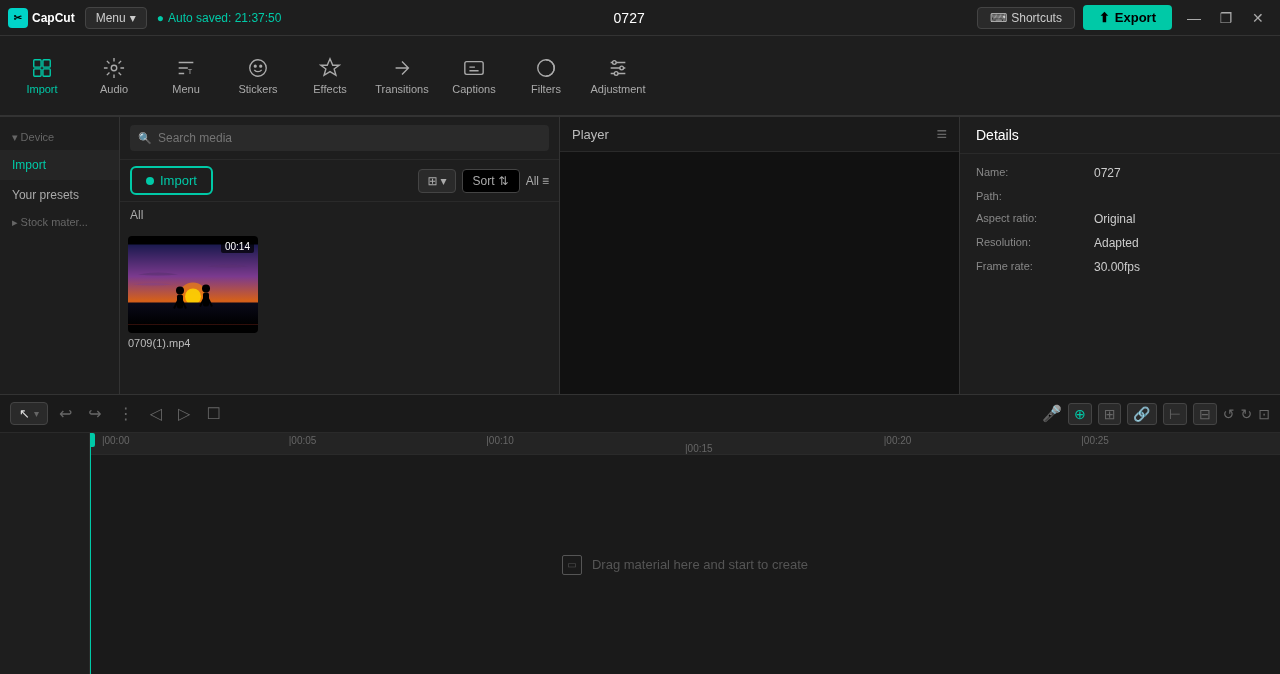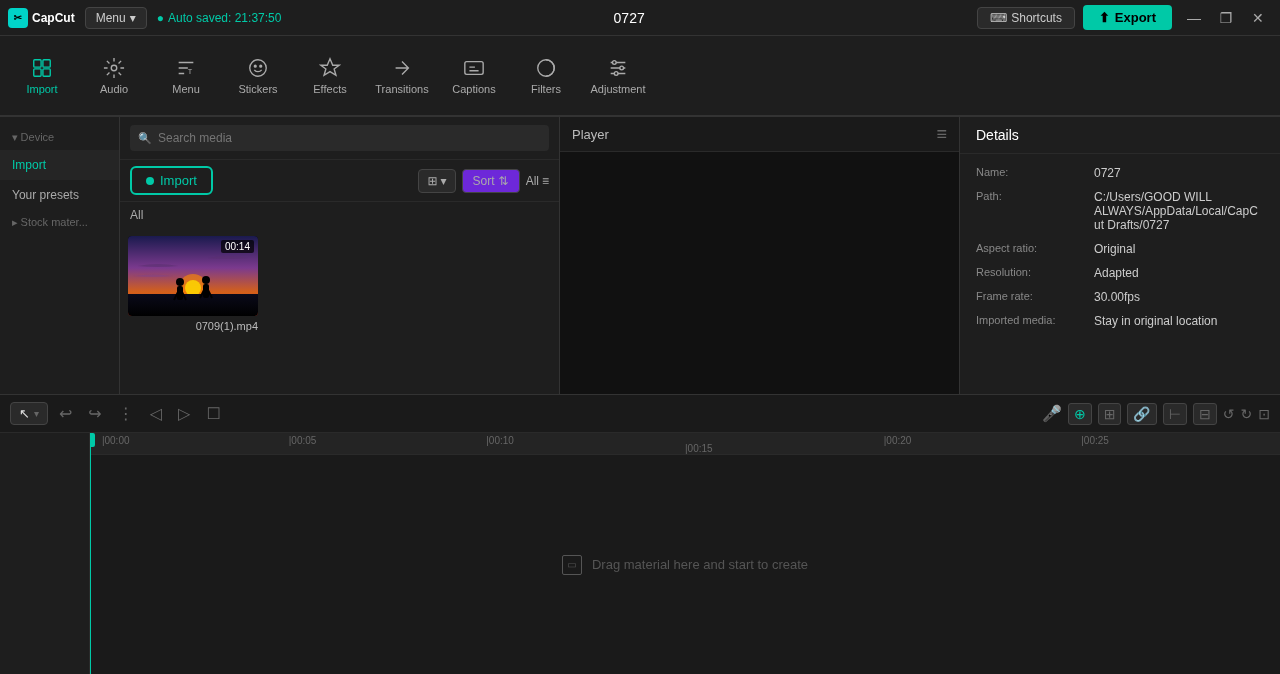--- a/index.html
+++ b/index.html
@@ -37,32 +37,32 @@
     #search-input { width: 100%; background: #2a2a2a; border: none; border-radius: 4px; color: #aaa; padding: 6px 10px 6px 28px; font-size: 12px; outline: none; }
     #search-wrapper { position: relative; }
     #search-wrapper::before { content: '🔍'; position: absolute; left: 8px; top: 50%; transform: translateY(-50%); font-size: 11px; color: #666; }
 
     
     #media-toolbar { display: flex; align-items: center; padding: 6px 10px; gap: 8px; border-bottom: 1px solid #2a2a2a; }
     #import-btn { background: #1e1e1e; border: 2px solid #00c9a7; border-radius: 6px; color: #00c9a7; padding: 5px 14px; cursor: pointer; font-size: 13px; display: flex; align-items: center; gap: 6px; }
     #import-btn-dot { width: 8px; height: 8px; background: #00c9a7; border-radius: 50%; }
     #media-toolbar-right { display: flex; align-items: center; gap: 6px; margin-left: auto; }
     #grid-btn { background: #2a2a2a; border: 1px solid #444; border-radius: 4px; padding: 4px 8px; cursor: pointer; color: #aaa; font-size: 12px; display: flex; align-items: center; gap: 3px; }
-    #sort-btn { background: #6d28d9; border: 1px solid #444; border-radius: 4px; padding: 4px 10px; cursor: pointer; color: #aaa; font-size: 12px; display: flex; align-items: center; gap: 4px; }
+    #sort-btn { background: #000000; border: 1px solid #444; border-radius: 4px; padding: 4px 10px; cursor: pointer; color: #aaa; font-size: 12px; display: flex; align-items: center; gap: 4px; }
     #all-filter-btn { background: transparent; border: none; color: #aaa; font-size: 12px; cursor: pointer; display: flex; align-items: center; gap: 3px; }
 
     
     #media-filter { padding: 6px 10px; font-size: 12px; color: #aaa; }
 
     
     #media-grid { padding: 8px; display: flex; flex-wrap: wrap; gap: 8px; }
     .media-item { position: relative; width: 130px; cursor: pointer; }
-    .media-thumbnail { width: 130px; height: 80px; background: #000; border-radius: 4px; overflow: hidden; position: relative; }
+    .media-thumbnail { width: 130px; height: 97px; background: #000; border-radius: 4px; overflow: hidden; position: relative; }
     .media-duration { position: absolute; top: 4px; right: 4px; background: rgba(0,0,0,0.7); color: #fff; font-size: 10px; padding: 1px 4px; border-radius: 2px; }
-    .media-name { margin-top: 4px; font-size: 11px; color: #bbb; text-align: right; overflow: hidden; text-overflow: ellipsis; white-space: nowrap; }
+    .media-name { margin-top: 4px; font-size: 11px; color: #bbb; text-align: left; overflow: hidden; text-overflow: ellipsis; white-space: nowrap; }
 
     
     .silhouette-scene { width: 100%; height: 100%; }
 
     
     #player-panel { flex: 1; background: #1a1a1a; display: flex; flex-direction: column; border-right: 1px solid #333; }
     #player-header { display: flex; align-items: center; justify-content: space-between; padding: 8px 12px; border-bottom: 1px solid #2a2a2a; }
     #player-title { font-size: 13px; color: #bbb; }
     #player-menu { cursor: pointer; color: #666; font-size: 18px; line-height: 1; }
     #player-view { flex: 1; background: #111; display: flex; align-items: center; justify-content: center; }
@@ -305,37 +305,32 @@
     <div id="details-header">
       <div id="details-title">Details</div>
     </div>
     <div id="details-body">
       <div class="detail-row">
         <span class="detail-label">Name:</span>
         <span class="detail-value">0727</span>
       </div>
       <div class="detail-row">
         <span class="detail-label">Path:</span>
-        <span class="detail-value">C:/Users/GOOD WILL ALWAYS/AppData/Local/CapCut Drafts/0727</span>
       </div>
       <div class="detail-row">
         <span class="detail-label">Aspect ratio:</span>
         <span class="detail-value">Original</span>
       </div>
       <div class="detail-row">
         <span class="detail-label">Resolution:</span>
         <span class="detail-value">Adapted</span>
       </div>
       <div class="detail-row">
         <span class="detail-label">Frame rate:</span>
         <span class="detail-value">30.00fps</span>
-      </div>
-      <div class="detail-row">
-        <span class="detail-label">Imported media:</span>
-        <span class="detail-value">Stay in original location</span>
       </div>
     </div>
     <div id="details-footer">
       <button id="modify-btn">
         <span>Modify</span>
       </button>
     </div>
   </div>
 </div>
 

